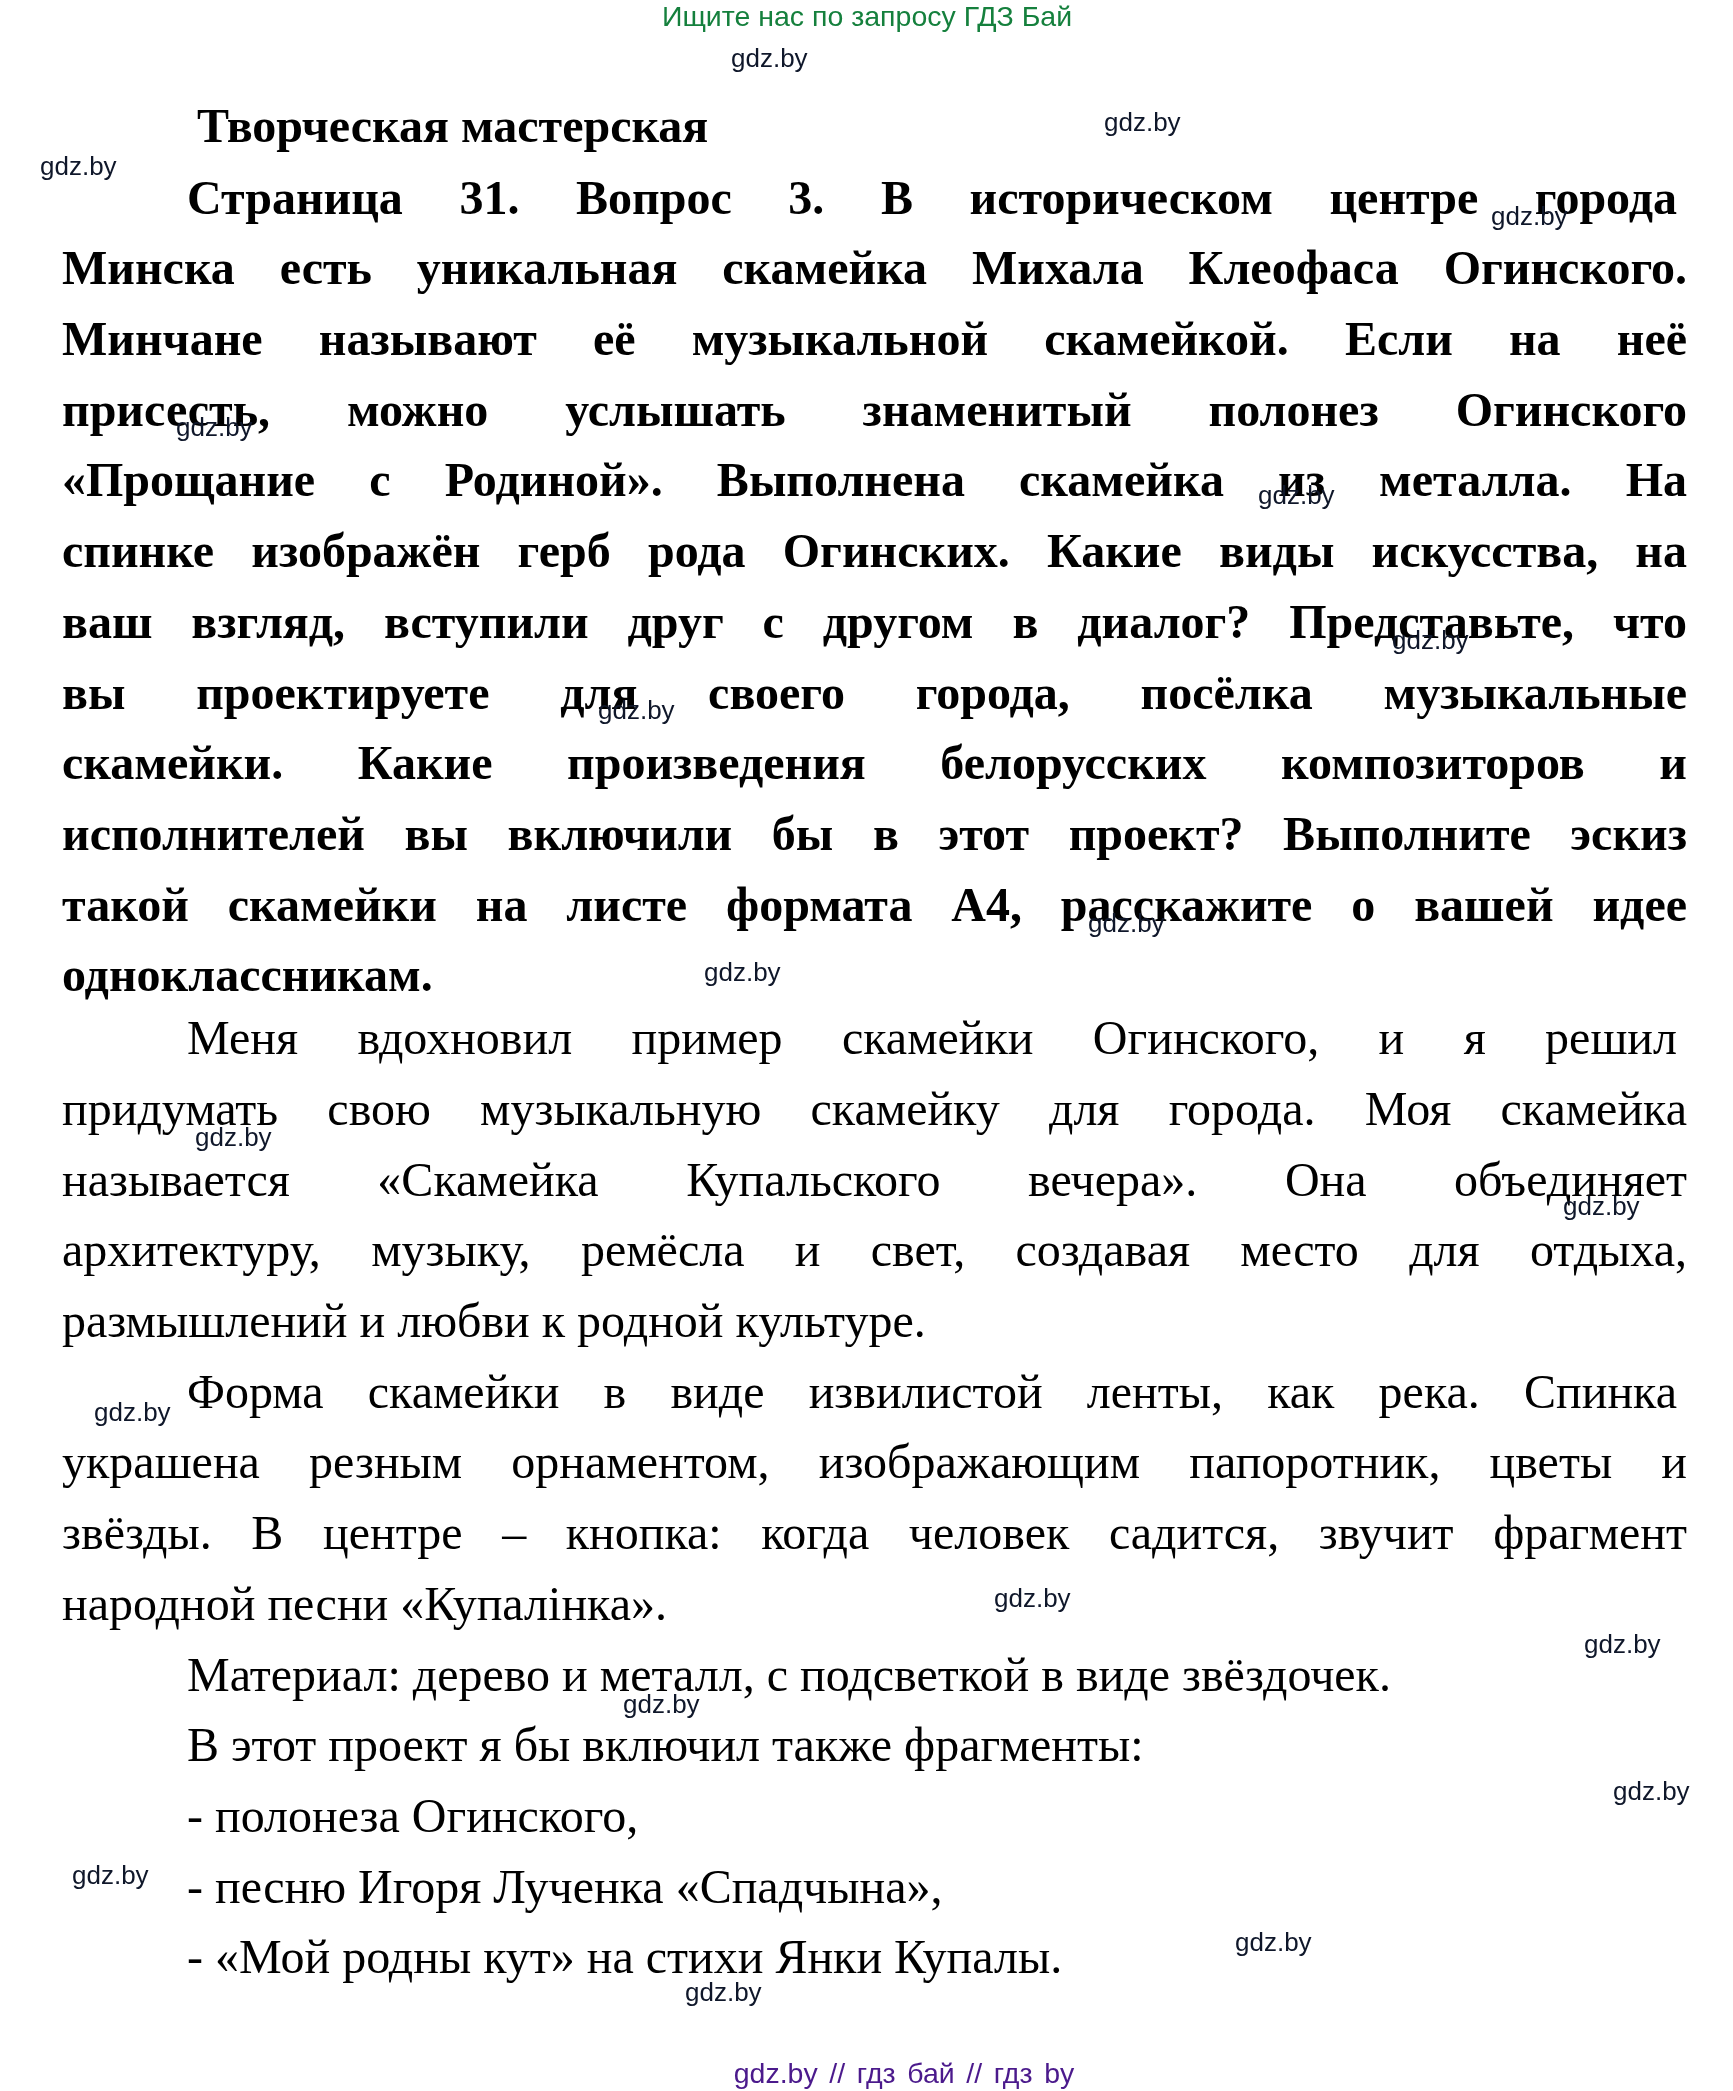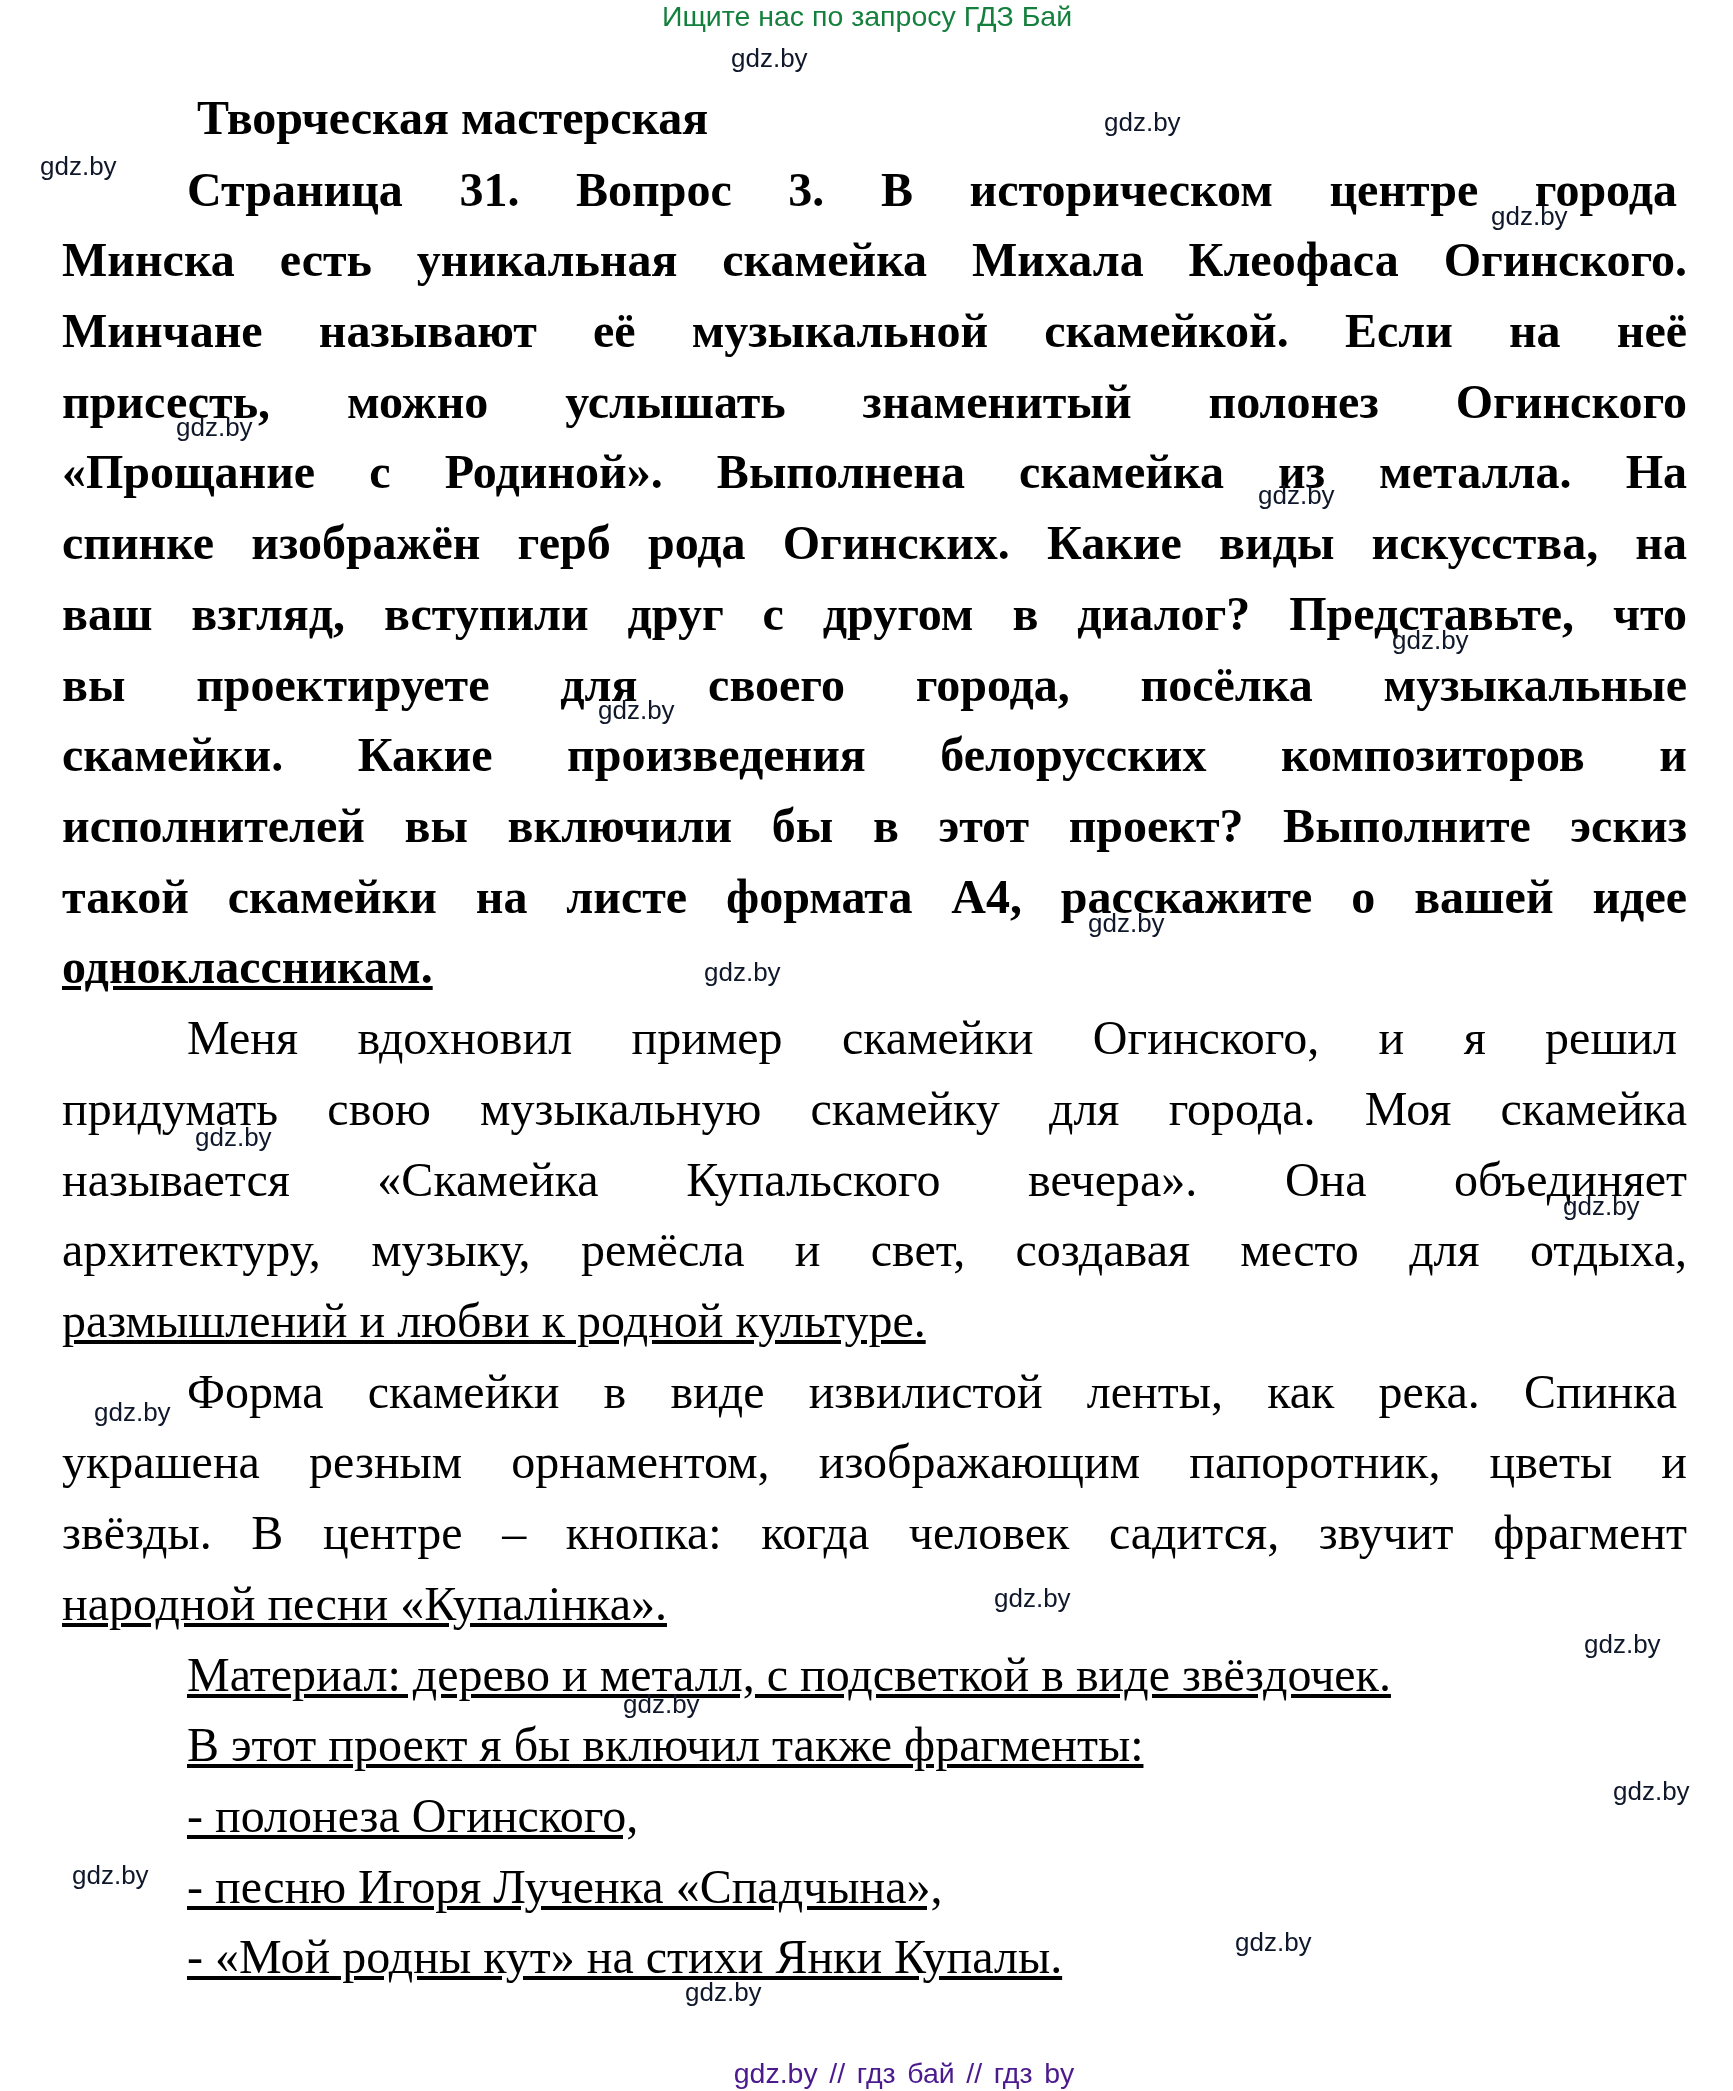--- a/index.html
+++ b/index.html
@@ -8,23 +8,23 @@
     position: absolute; left: 0; width: 1734px; top: 0; height: 33px;
     text-align: center; color: #15803d;
     font-family: "Liberation Sans", sans-serif; font-size: 28.5px; line-height: 33px;
   }
   .line {
     position: absolute; left: 62px; width: 1625px;
     font-family: "Liberation Serif", serif; font-size: 48px; line-height: 55px;
     color: #000; white-space: nowrap;
     text-align: justify; text-align-last: justify;
   }
-  .line.bold { font-weight: bold; }
+  .line.bold { font-weight: bold; margin-top: 8px; }
   .line.indent { left: 187px; width: 1490px; }
-  .line.last { text-align-last: left; text-decoration: underline; }
+  .line.last { text-align-last: left; }
   .line.title { left: 197px; width: auto; text-align-last: left; }
   .wm {
     position: absolute; font-family: "Liberation Sans", sans-serif;
     font-size: 26px; line-height: 29px; color: #0f172a; white-space: nowrap;
   }
   .footer {
     position: absolute; left: 0; width: 1734px; top: 2055px; height: 37px;
     text-align: center; color: #4b1a8c;
     font-family: "Liberation Sans", sans-serif; font-size: 28.5px; line-height: 37px;
     word-spacing: 3.7px;

